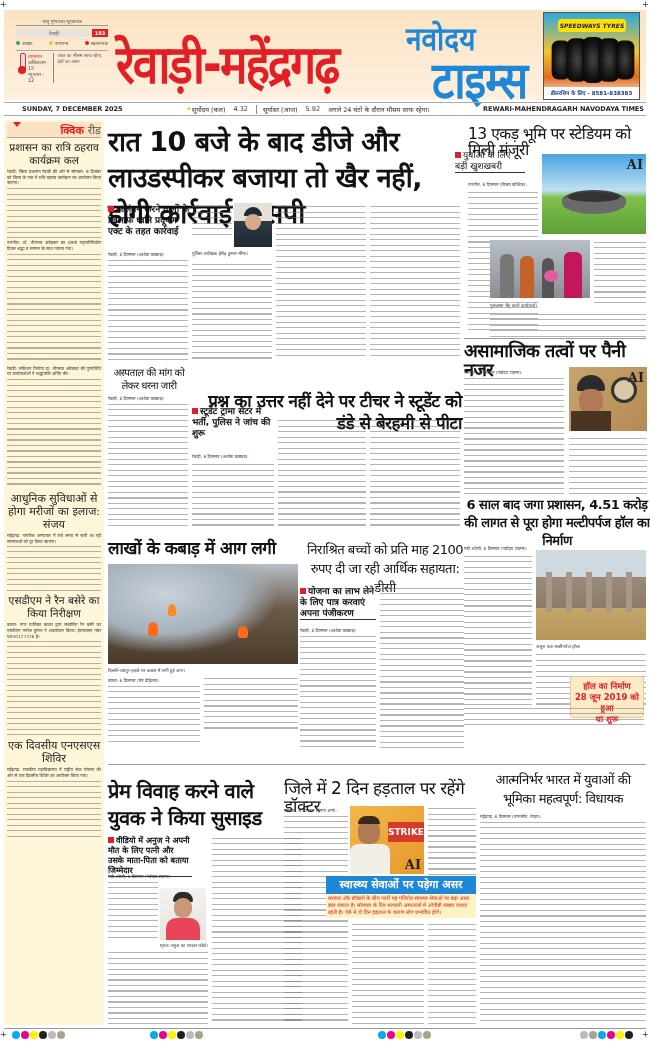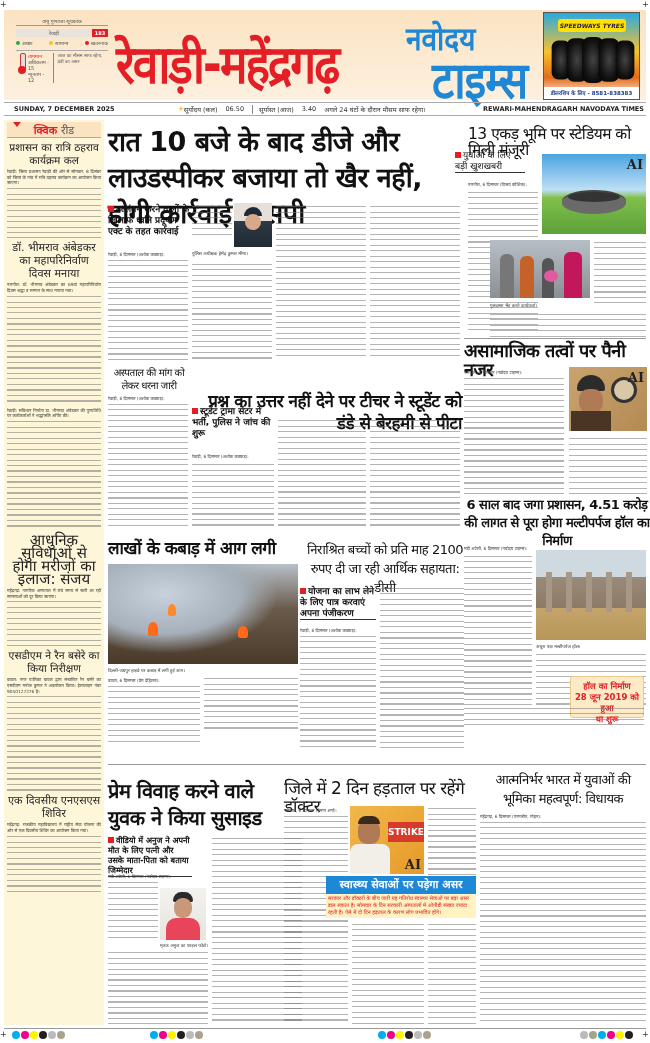--- a/index.html
+++ b/index.html
@@ -21,27 +21,27 @@
 .w .d{font-size:4.5px;margin-left:4px;border-left:1px solid #888;padding-left:3px;line-height:6px}
 .title-red{position:absolute;left:112px;top:25px;font-family:"DejaVu Sans",sans-serif;font-weight:bold;font-size:46px;color:#e31e24;letter-spacing:-2px;line-height:60px;transform:scaleY(1.15)}
 .title-blue1{position:absolute;left:402px;top:8px;font-weight:bold;font-size:28px;color:#1e88d6;transform:scaleY(1.15)}
 .title-blue2{position:absolute;left:428px;top:38px;font-weight:bold;font-size:44px;color:#1e88d6;letter-spacing:-1px;transform:scaleY(1.15)}
 .ad{position:absolute;left:543px;top:12px;width:97px;height:88px;border:1px solid #555;background:linear-gradient(180deg,#2aa9e0 0%,#f7c22c 45%,#e46c1a 75%,#fff 100%);overflow:hidden}
 .ad .brand{position:absolute;left:14px;top:6px;width:68px;height:13px;background:#ffe000;border-radius:3px;font-size:6px;font-weight:bold;font-style:italic;color:#1a1a5a;text-align:center;line-height:13px}
 .ad .tyres{position:absolute;left:6px;top:24px;width:85px;height:46px}
 .tyre{position:absolute;top:0;width:22px;height:46px;background:radial-gradient(ellipse at center,#444 0%,#111 60%,#000 100%);border-radius:8px}
 .ad .contact{position:absolute;left:0;bottom:0;width:100%;height:12px;background:#fff;font-size:5.5px;color:#1a3a8a;text-align:center;line-height:12px;font-weight:bold}
 .dateline{position:absolute;left:4px;top:102px;width:642px;height:14px;border-top:1px solid #aaa;border-bottom:1px solid #aaa;font-size:6.5px;font-weight:bold;display:flex;align-items:center}
-.dateline .date{margin-left:10px;width:160px}
+.dateline .date{margin-left:18px;width:160px}
 .dateline .sun{color:#f0a500;margin-left:4px}
 .dateline .mid{display:flex;gap:8px;color:#333;font-weight:normal}
 .dateline .right{margin-left:auto;margin-right:2px}
 
 .leftcol{position:absolute;left:4px;top:120px;width:100px;height:905px;background:#fdf6d8;padding:2px 3px}
-.quickread{height:16px;background:#fbe3c2;text-align:center;font-size:11px;color:#e31e24;font-weight:bold;position:relative;border-bottom:1px solid #c9a}
+.quickread{height:16px;background:#fbe3c2;text-align:right;font-size:11px;color:#e31e24;font-weight:bold;position:relative;border-bottom:1px solid #c9a}
 .quickread .r{color:#555;font-weight:normal}
 .quickread:before{content:"";position:absolute;left:6px;top:0;border-left:4px solid transparent;border-right:4px solid transparent;border-top:5px solid #e31e24}
 .lh{font-size:10.5px;text-align:center;line-height:13px;color:#222;margin-top:3px}
 .bt{font-size:4.3px;line-height:5.7px;color:#444;text-align:justify;margin-top:2px}
 .filler{background:repeating-linear-gradient(180deg,#777 0px,#777 1px,transparent 1px,transparent 5.5px);opacity:.55;margin-top:2px}
 
 .h1{position:absolute;font-weight:bold;color:#111;line-height:1.05;letter-spacing:-0.5px}
 .sub{position:absolute;font-size:9px;font-weight:bold;line-height:11px;color:#111}
 .sub .sq{display:inline-block;width:6px;height:6px;background:#e31e24;margin-right:2px}
 .sub.ul{border-bottom:1px solid #333}
@@ -96,41 +96,40 @@
     <div class="tyre" style="left:64px;transform:scale(.85)"></div>
   </div>
   <div class="contact">डीलरशिप के लिए - 8581-838383</div>
 </div>
 
 <div class="dateline">
   <span class="date">SUNDAY, 7 DECEMBER 2025</span>
   <span class="sun">☀</span>
   <span class="mid">
     <span>सूर्योदय (कल)</span>
-    <span>06.50</span>
+    <span>4.32</span>
     <span style="border-left:1px solid #888;padding-left:6px">सूर्यास्त (आज)</span>
-    <span>3.40</span>
+    <span>5.92</span>
     <span>अगले 24 घंटों के दौरान मौसम साफ रहेगा।</span>
   </span>
   <span class="right">REWARI-MAHENDRAGARH NAVODAYA TIMES</span>
 </div>
 
 <div class="leftcol">
   <div class="quickread">
     <span>क्विक</span> <span class="r">रीड</span>
   </div>
   <div class="lh">प्रशासन का रात्रि ठहराव कार्यक्रम कल</div>
   <div class="bt">रेवाड़ी: जिला प्रशासन रेवाड़ी की ओर से सोमवार, 8 दिसंबर को जिला के गांव में रात्रि ठहराव कार्यक्रम का आयोजन किया जाएगा।</div>
   <div class="filler" style="height:50px"></div>
-  <div class="lh" style="font-size:11px">डॉ. भीमराव अंबेडकर का महापरिनिर्वाण दिवस मनाया</div>
   <div class="bt">नारनौल: डॉ. भीमराव अंबेडकर का 69वां महापरिनिर्वाण दिवस श्रद्धा व सम्मान के साथ मनाया गया।</div>
   <div class="filler" style="height:110px"></div>
   <div class="bt">रेवाड़ी: संविधान निर्माता डा. भीमराव अंबेडकर की पुण्यतिथि पर कार्यकर्ताओं ने श्रद्धांजलि अर्पित की।</div>
   <div class="filler" style="height:110px"></div>
-  <div class="lh" style="font-size:15px">आधुनिक सुविधाओं से होगा मरीजों का इलाज: संजय</div>
+  <div class="lh" style="font-size:11px">आधुनिक सुविधाओं से होगा मरीजों का इलाज: संजय</div>
   <div class="bt">महेंद्रगढ़: नागरिक अस्पताल में लंबे समय से चली आ रही समस्याओं को दूर किया जाएगा।</div>
   <div class="filler" style="height:45px"></div>
   <div class="lh">एसडीएम ने रैन बसेरे का किया निरीक्षण</div>
   <div class="bt">बावल: नगर पालिका बावल द्वारा संचालित रैन बसेरे का एसडीएम मनोज कुमार ने अवलोकन किया। हेल्पलाइन नंबर 9050127276 है।</div>
   <div class="filler" style="height:95px"></div>
   <div class="lh" style="font-size:11px">एक दिवसीय एनएसएस शिविर</div>
   <div class="bt">महेंद्रगढ़: राजकीय महाविद्यालय में राष्ट्रीय सेवा योजना की ओर से एक दिवसीय शिविर का आयोजन किया गया।</div>
   <div class="filler" style="height:60px"></div>
 </div>
 

